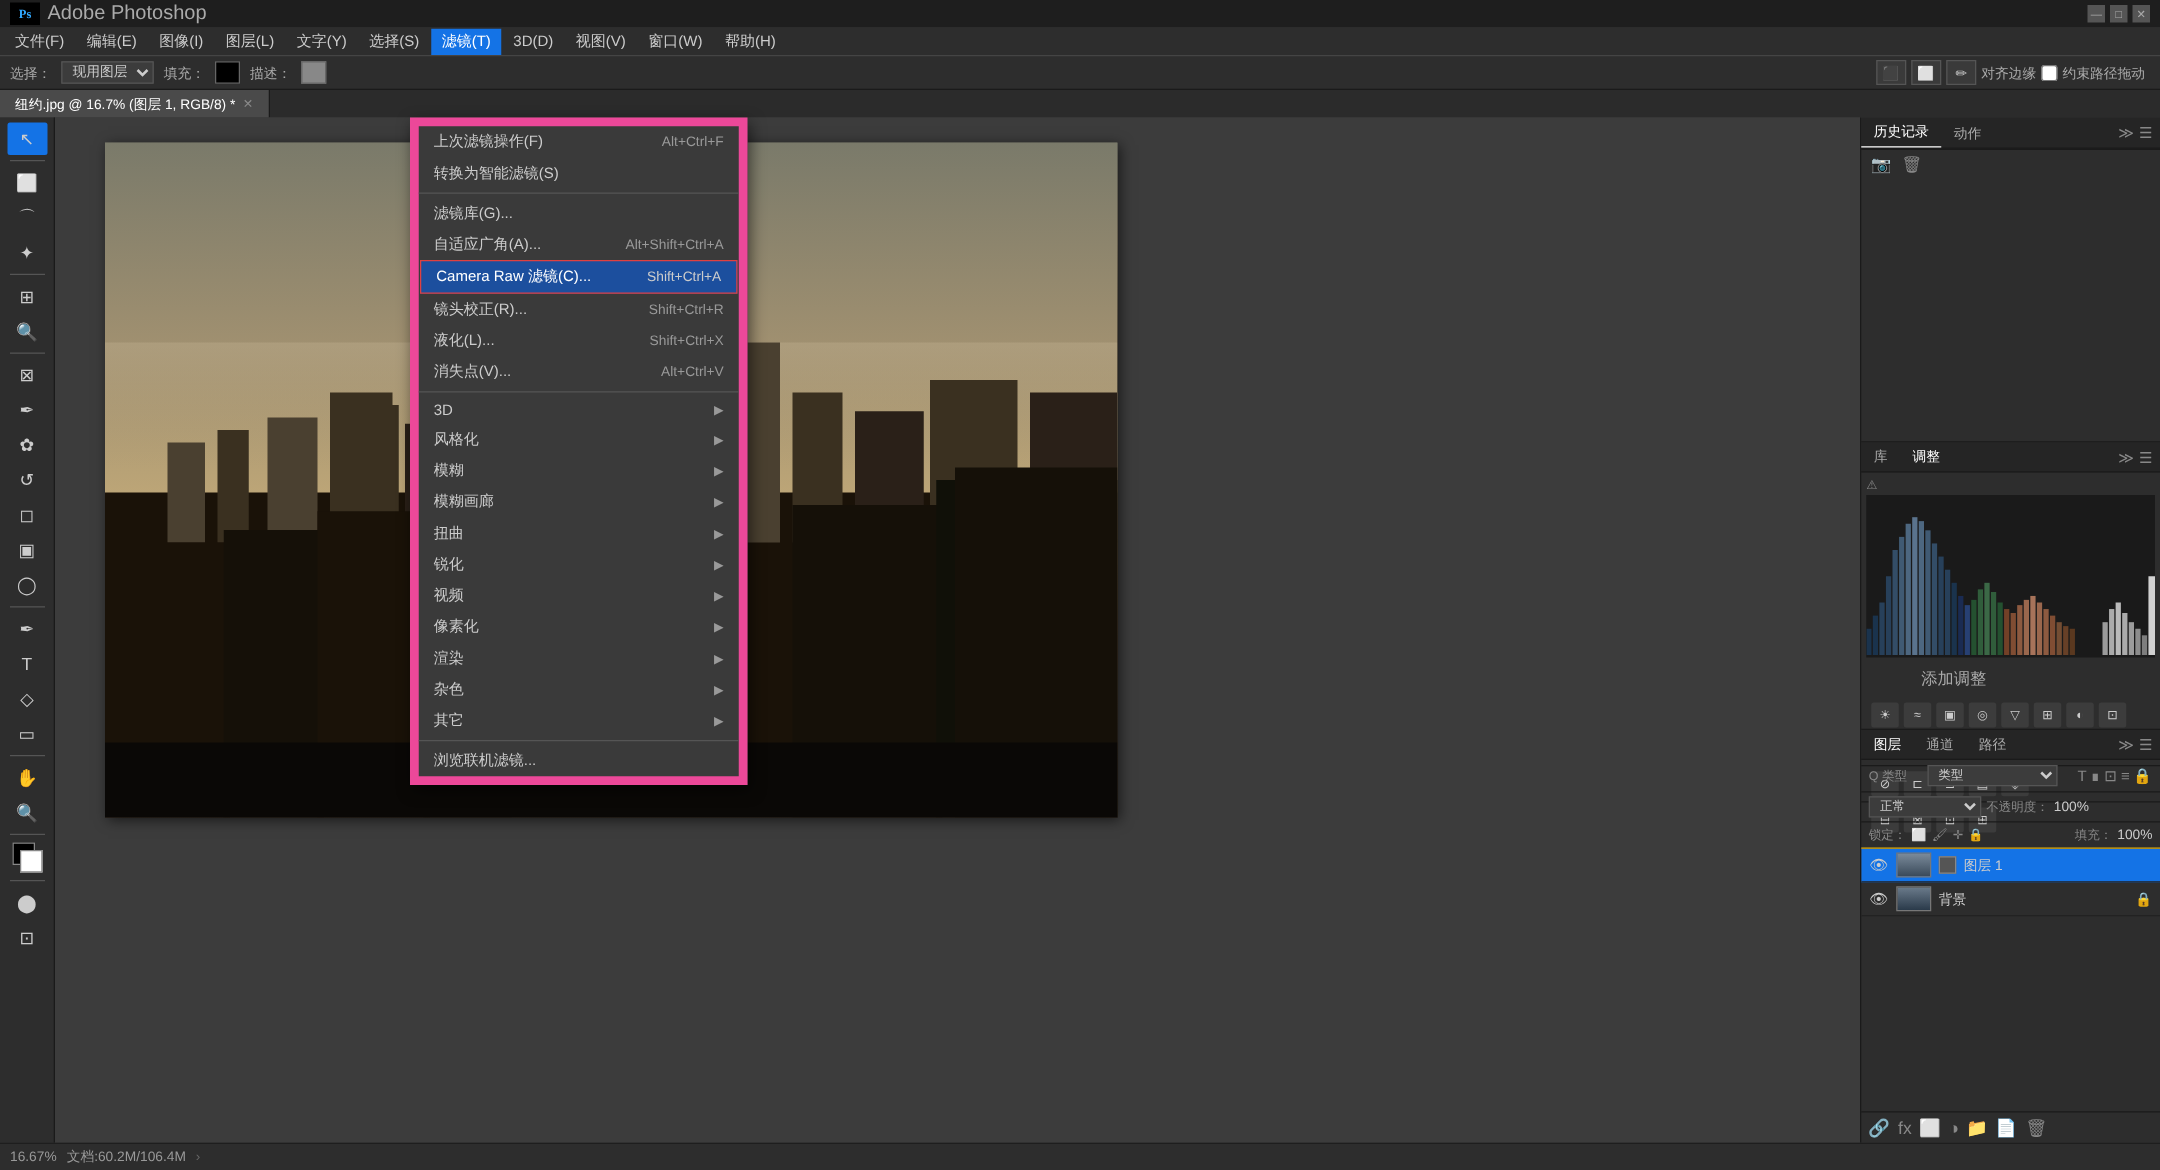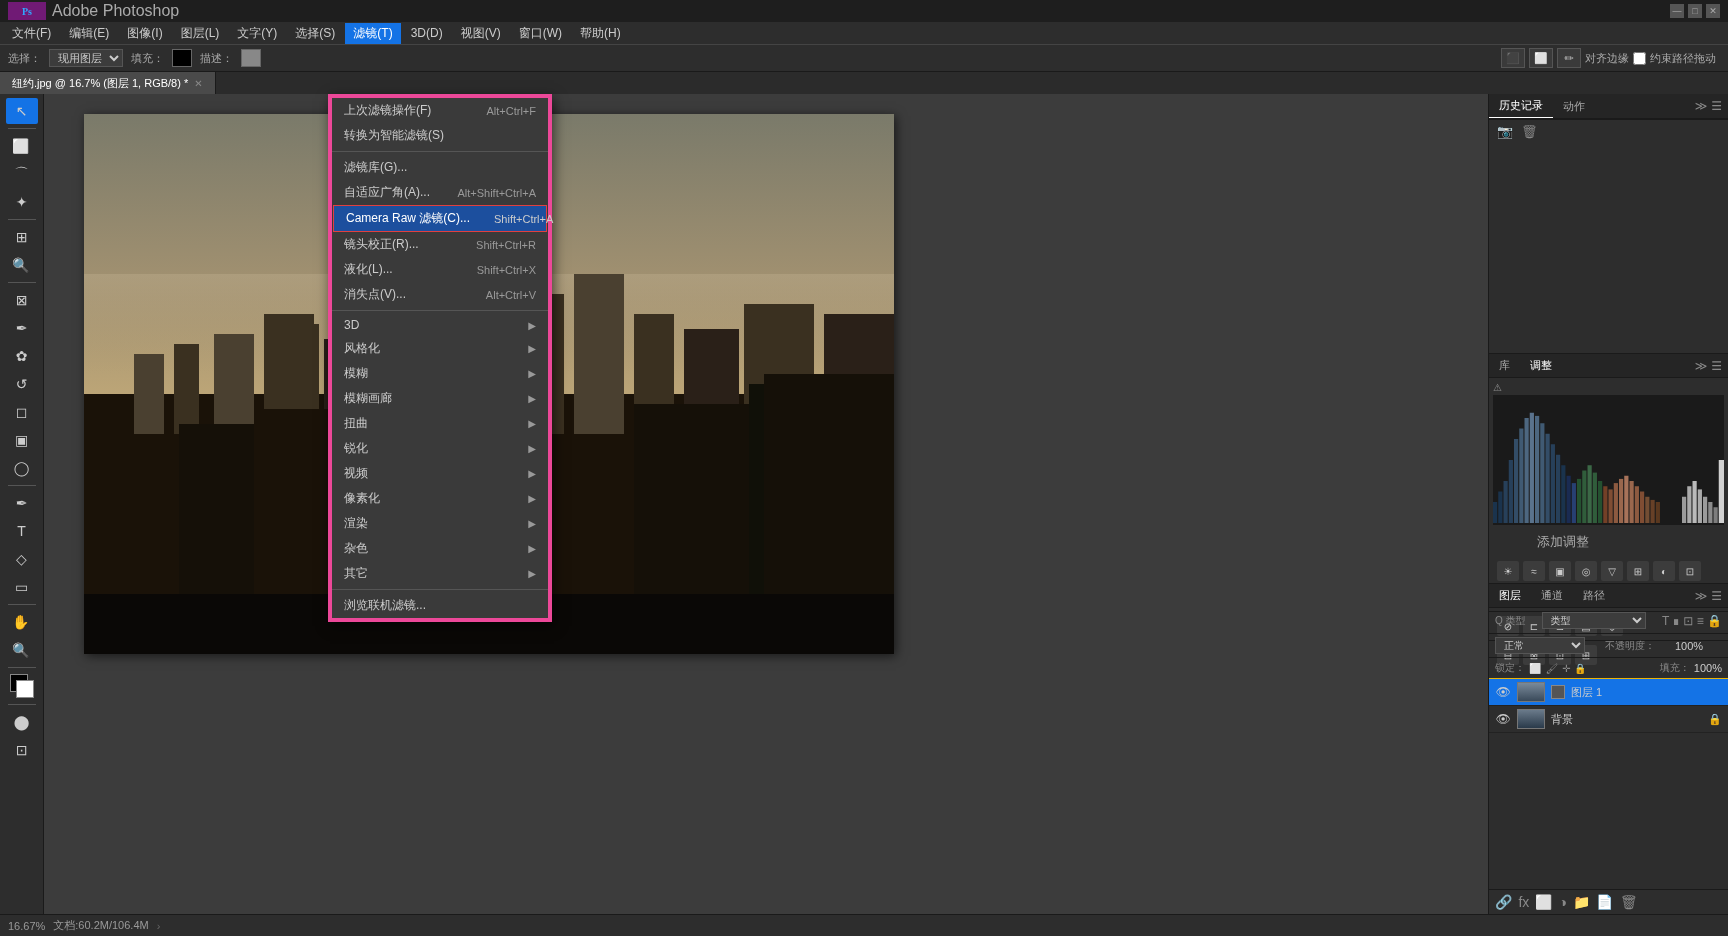--- a/index.html
+++ b/index.html
@@ -22,23 +22,23 @@
       align-items: center;
       justify-content: space-between;
       padding: 0 8px;
     }
     #title-bar-left {
       display: flex;
       align-items: center;
       gap: 6px;
     }
     #ps-logo {
-      width: 38px;
+      width: 24px;
       height: 18px;
-      background: #701a75;
+      background: #000000;
       color: #31a8ff;
       font-size: 10px;
       font-weight: bold;
       display: flex;
       align-items: center;
       justify-content: center;
       font-family: serif;
     }
     #title-text {
       color: #aaa;
@@ -386,21 +386,21 @@
       border: 1px solid #555;
       color: #ccc;
       font-size: 10px;
       padding: 1px 4px;
       flex: 1;
     }
     #layers-blend-row {
       display: flex;
       align-items: center;
       padding: 3px 6px;
-      gap: 20px;
+      gap: 4px;
       border-bottom: 1px solid #1a1a1a;
     }
     .blend-select {
       background: #3c3c3c;
       border: 1px solid #555;
       color: #ccc;
       font-size: 10px;
       padding: 1px 4px;
       width: 90px;
     }
@@ -467,23 +467,23 @@
       color: #888;
       font-size: 14px;
       cursor: pointer;
     }
 
     
     #filter-menu {
       position: absolute;
       top: 94px;
       left: 328px;
-      width: 224px;
+      width: 270px;
       background: #3a3a3a;
-      border: 4px solid #ec4899;
+      border: 7px solid #ec4899;
       z-index: 1000;
       box-shadow: 2px 4px 12px rgba(0,0,0,0.6);
     }
     .menu-divider {
       height: 1px;
       background: #555;
       margin: 3px 0;
     }
     .drop-item {
       display: flex;

